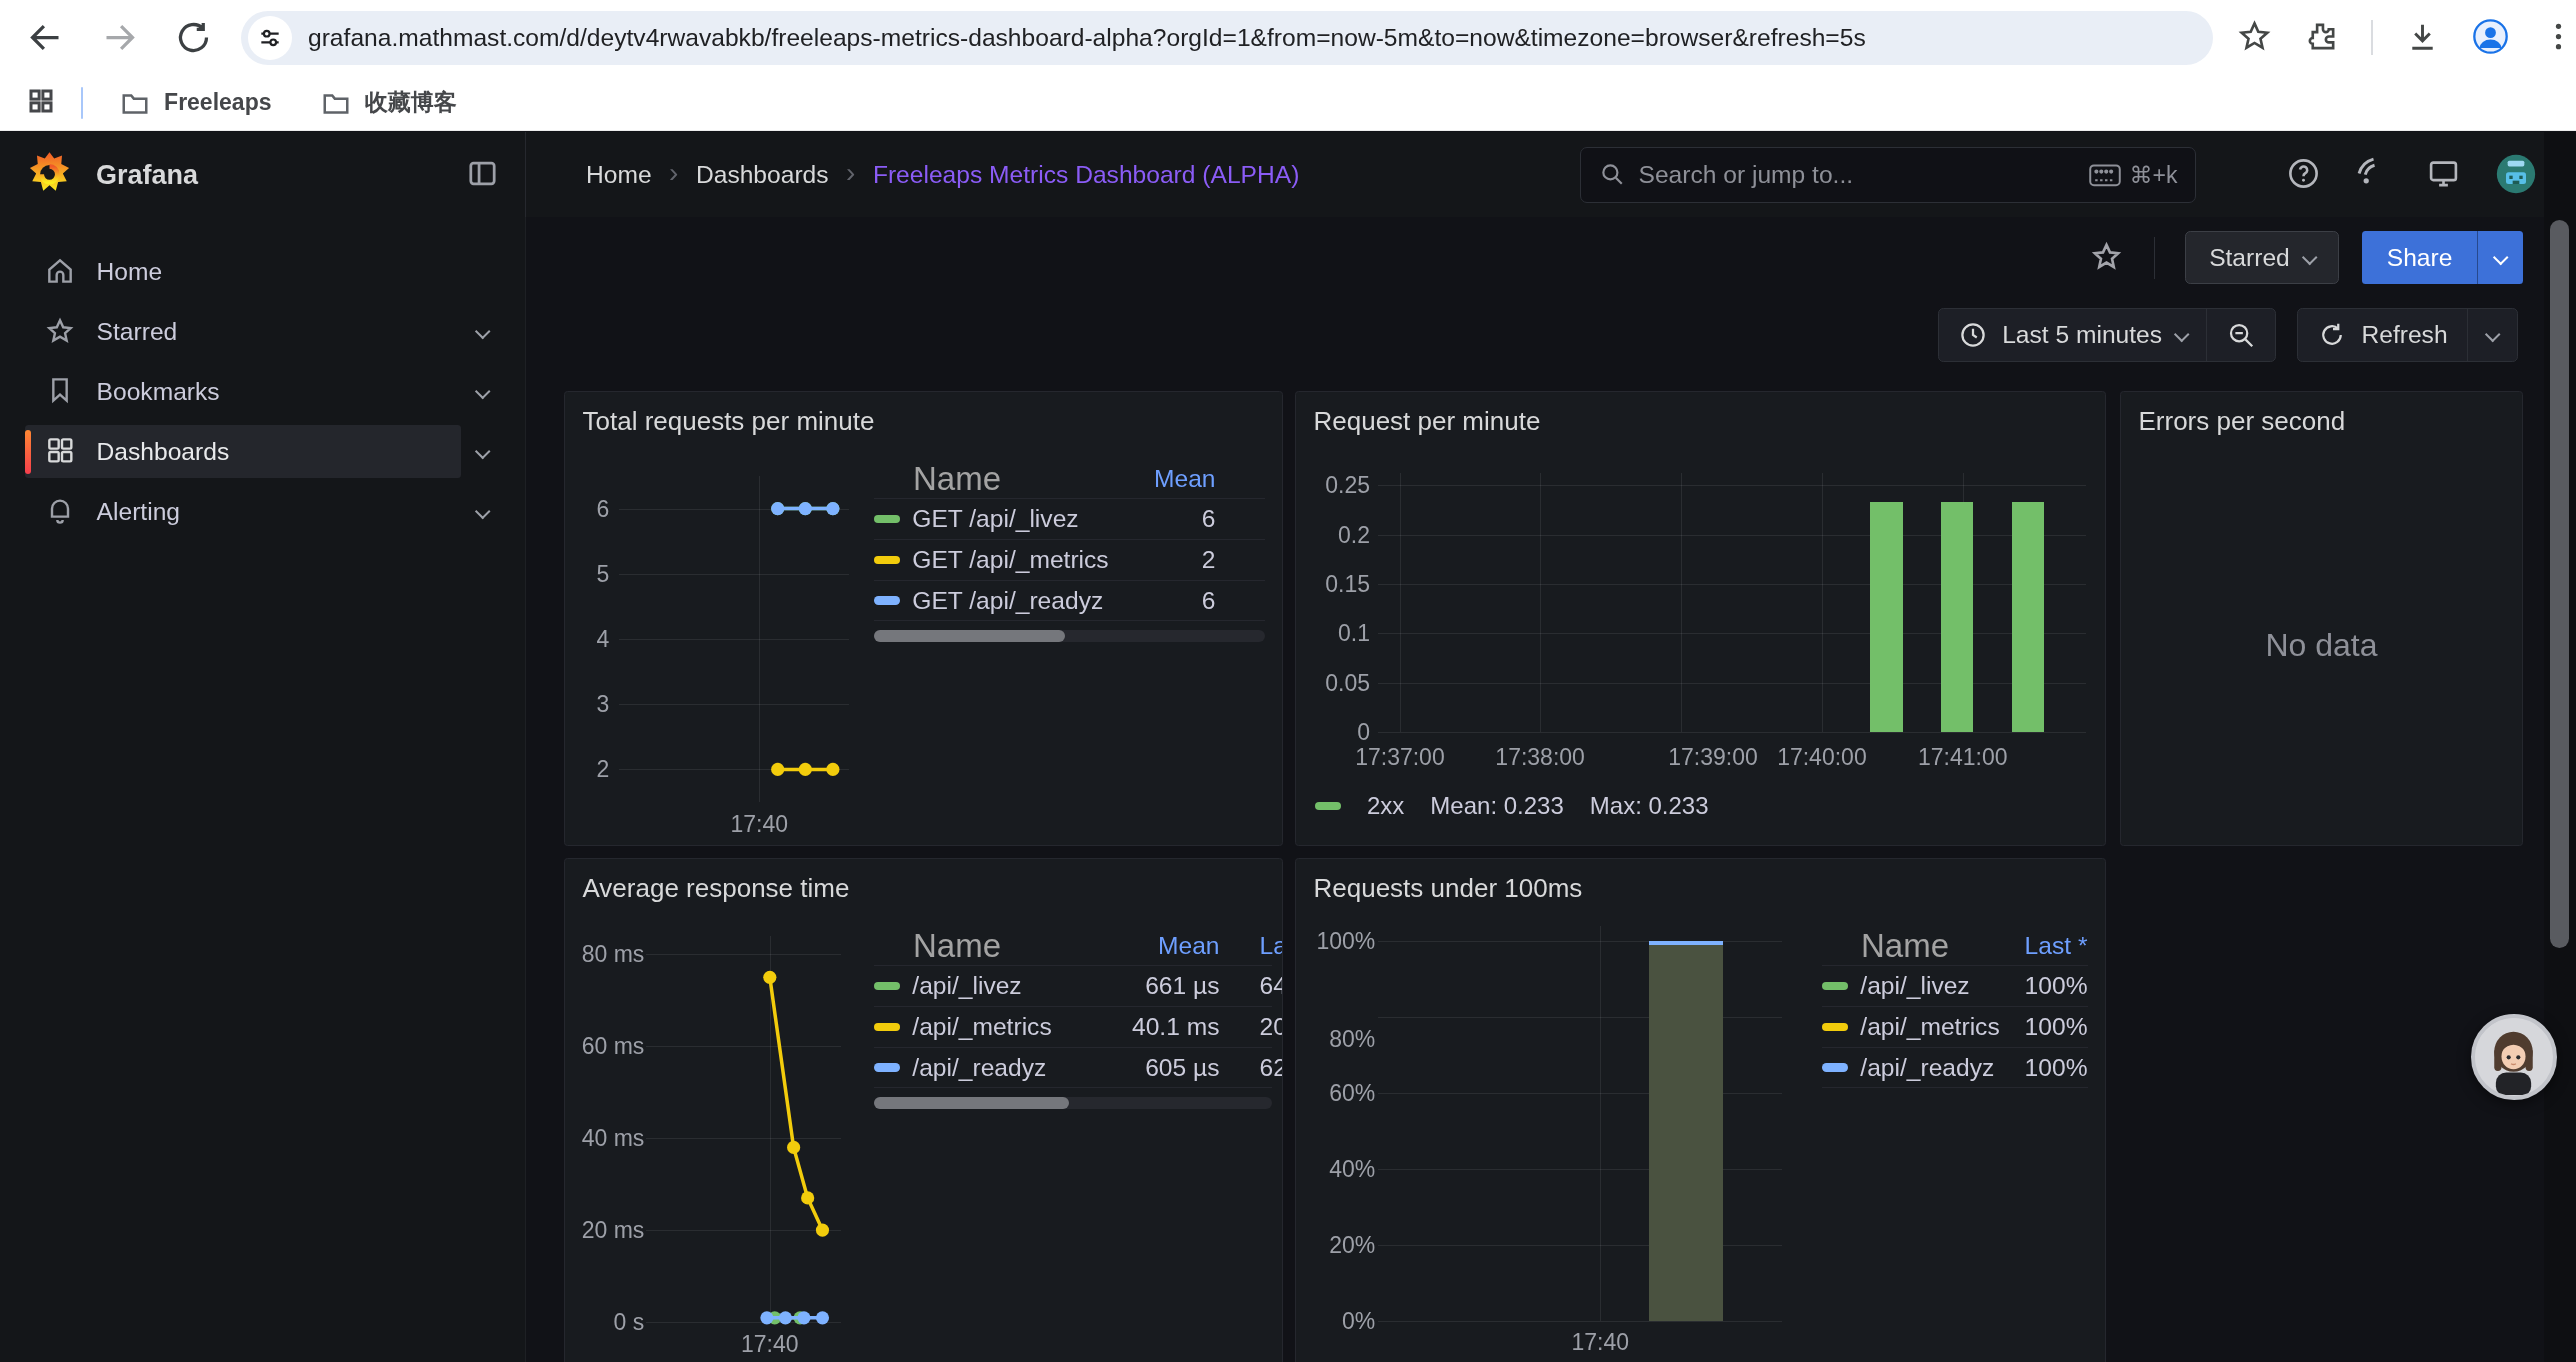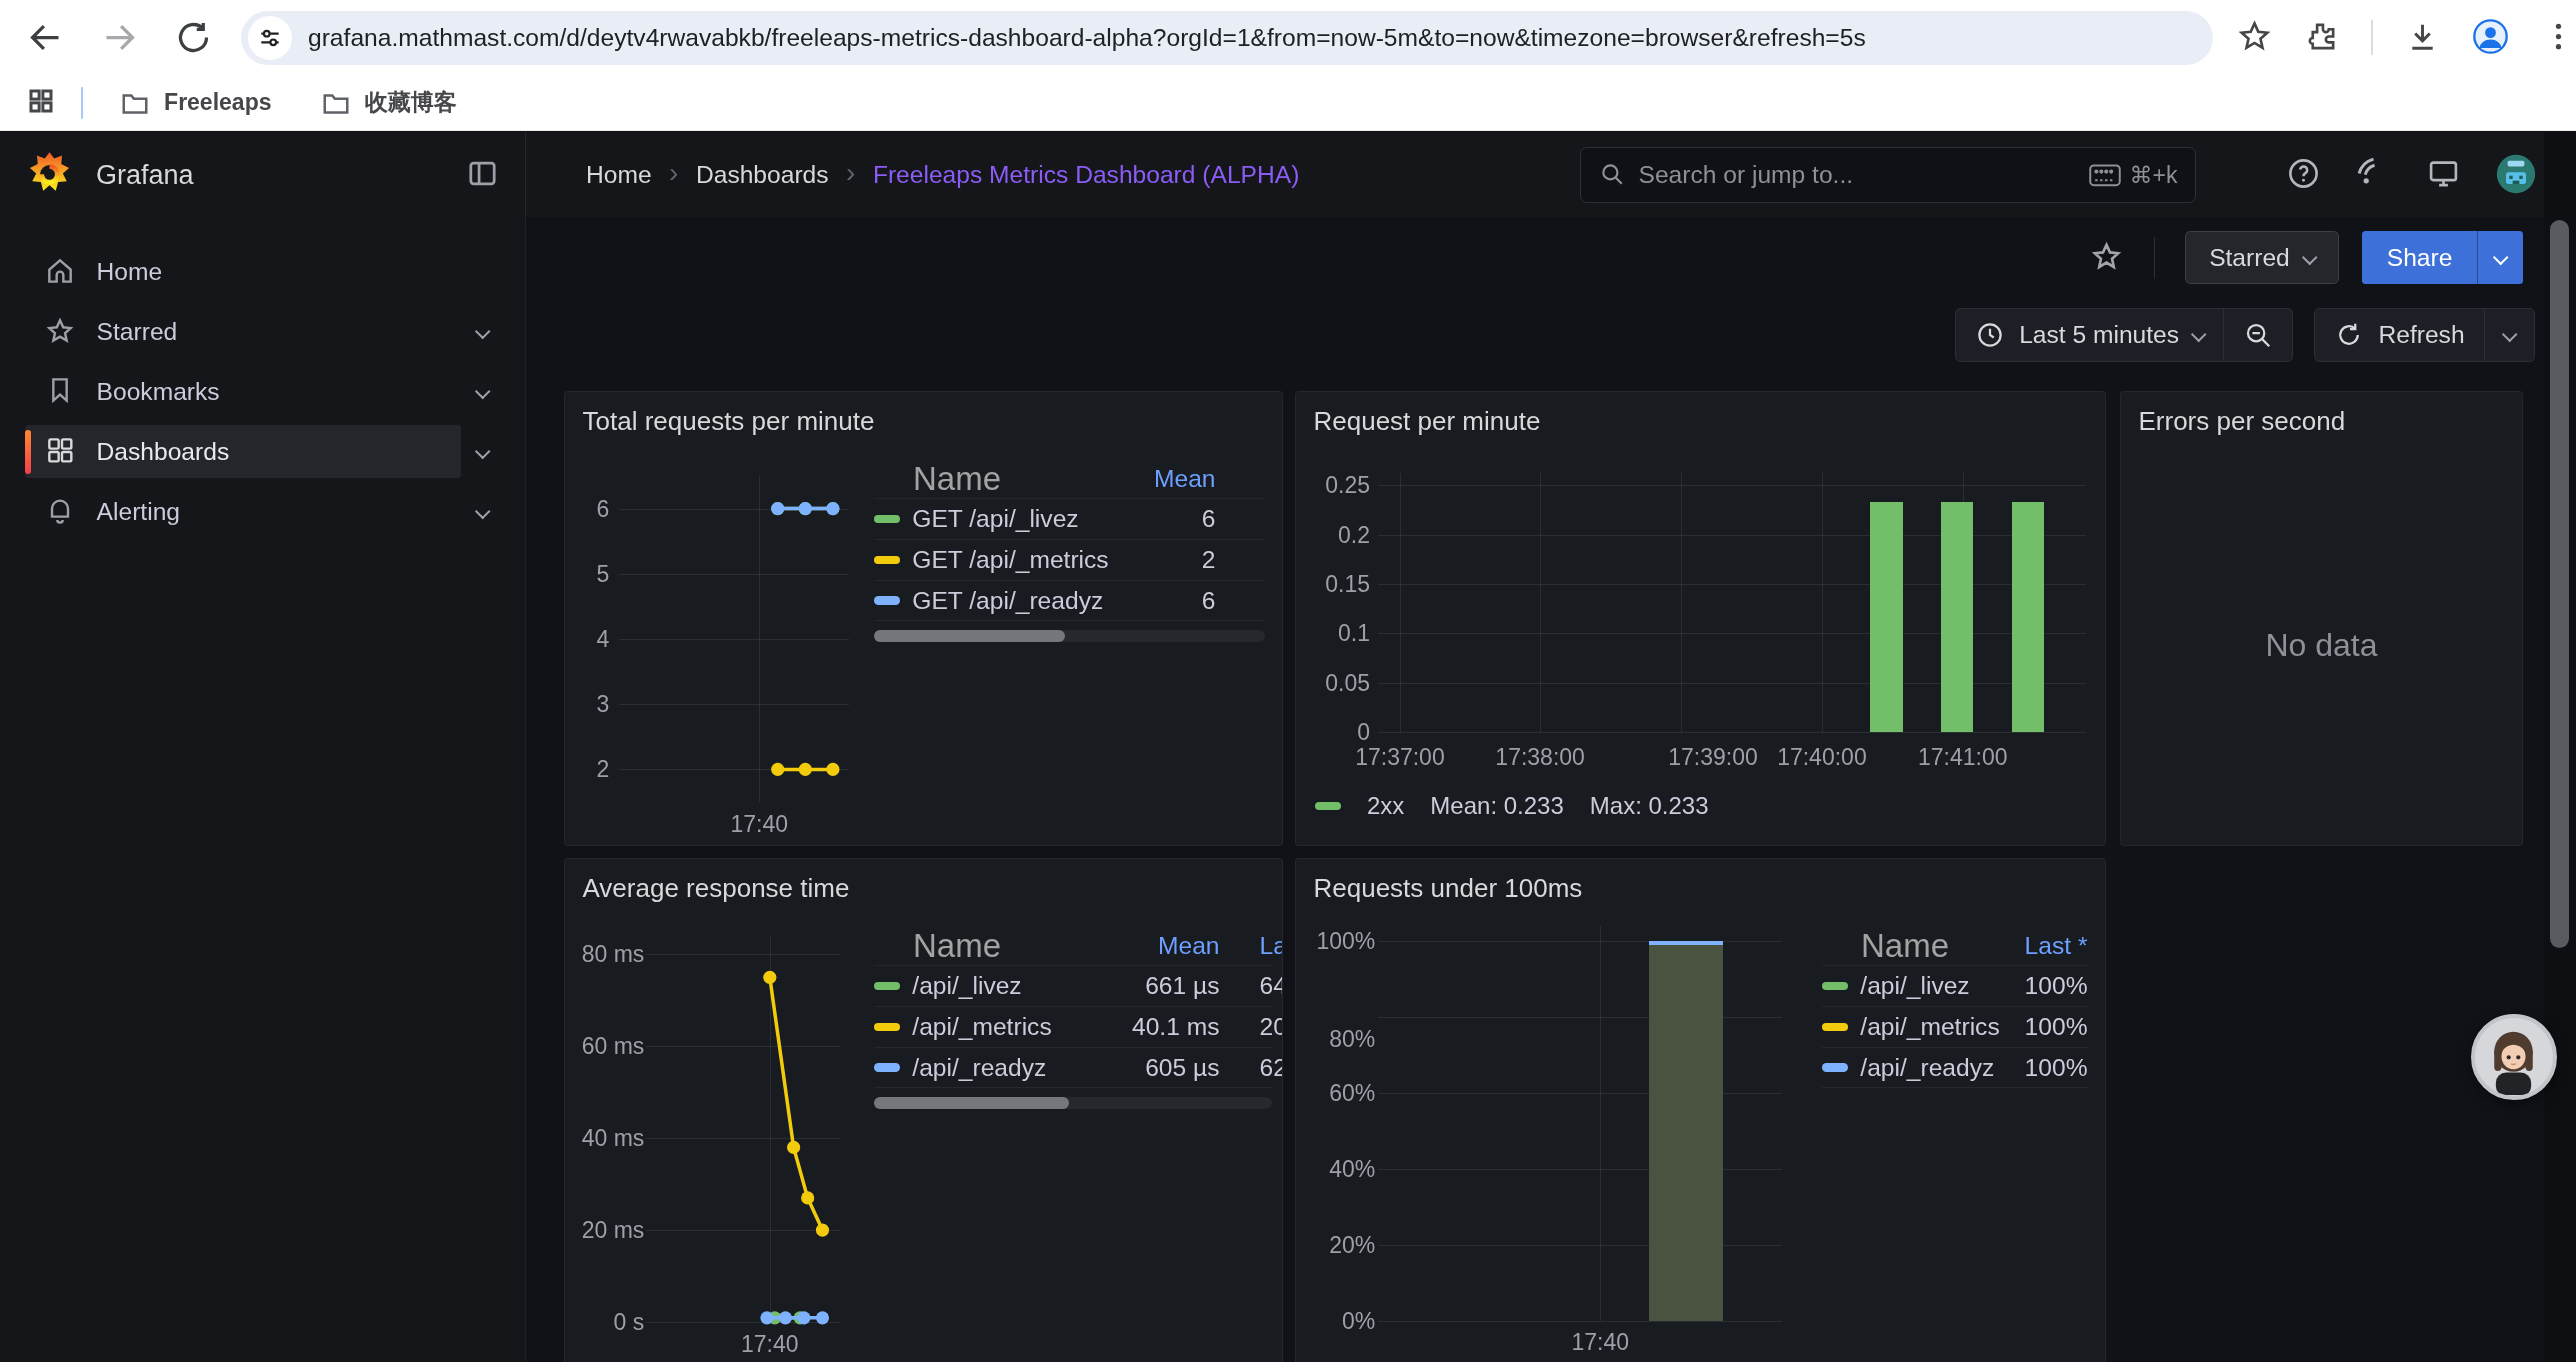--- a/index.html
+++ b/index.html
@@ -25,21 +25,21 @@
     border-bottom:0.9px solid #ececec; display:flex; align-items:center; padding-left:26px; gap:24.6px; }
   .bm-divider { width:2.6px; height:32px; background:#A8C7FA; border-radius:1.8px; }
   .bm-chip { display:flex; align-items:center; gap:14px; padding:7px 12.3px; border-radius:7px; }
   .bm-chip span { font-size:23px; color:#45474A;font-weight:bold; }
 
   
   .gf-header { position:absolute; left:0; top:132px; width:2576px; height:86px; background:#141619;
     border-bottom:0.9px solid #202226; }
   .gf-brand { position:absolute; left:0; top:0; width:526px; height:86px; border-right:0.9px solid #26282E;
     display:flex; align-items:center; padding:0 26px; }
-  .gf-brand-name { font-size:27px; color:#D8D9DA; font-weight:400; margin-left:23px; }
+  .gf-brand-name { font-size:27px; color:#D8D9DA; font-weight:700; margin-left:23px; }
   .gf-toggle { margin-left:auto; }
   .gf-crumbs { position:absolute; left:586px; top:0; height:86px; display:flex; align-items:center; gap:17.5px; }
   .crumb { font-size:24.6px; color:#D8D9DA; }
   .crumb.last { color:#8b5cf6; }
   .crumb-sep { font-size:28px; color:#62646C; transform:translateY(-1.8px); }
   .gf-search { position:absolute; left:1580px; top:15px; width:616px; height:56px; background:#101116;
     border:0.9px solid #2C2F36; border-radius:7px; display:flex; align-items:center; padding:0 17.5px; }
   .gf-search .ph { font-size:24.6px; color:#8E9098; margin-left:14px; flex:1; }
   .gf-kbd { display:flex; align-items:center; gap:8.8px; color:#8E9098; font-size:23px; }
   .gf-hicons { position:absolute; right:40px; top:0; height:86px; display:flex; align-items:center; gap:35px; }
@@ -65,21 +65,21 @@
   .dash-toolbar { position:absolute; top:0; right:53px; height:81px; display:flex; align-items:center; gap:23px; }
   .dt-divider { width:0.9px; height:42px; background:#2C2F36; margin:0 7px; }
   .btn-secondary { height:53px; display:flex; align-items:center; gap:14px; padding:0 23px;
     background:#24262C; border:0.9px solid #3C3F46; border-radius:5.3px; font-size:24.6px; color:#D8D9DA; }
   .btn-share { height:53px; display:flex; align-items:center; border-radius:3.5px; overflow:hidden; }
   .btn-share .main { height:100%; display:flex; align-items:center; padding:0 24.6px; background:#3D71D9;
     color:#fff; font-size:24.6px; font-weight:500; }
   .btn-share .dd { height:100%; width:46px; display:flex; align-items:center; justify-content:center;
     background:#3D71D9; border-left:1.8px solid rgba(0,0,0,.35); }
 
-  .time-row { position:absolute; top:82px; right:41px; height:72px; display:flex; align-items:center; gap:21px;padding-left:28px; }
+  .time-row { position:absolute; top:82px; right:58px; height:72px; display:flex; align-items:center; gap:21px;padding-left:28px; }
   .tw { height:54px; display:flex; align-items:center; background:#1D1F26; border:0.9px solid #2C2F36;
     border-radius:5.3px; overflow:hidden; }
   .tw .seg { height:100%; display:flex; align-items:center; gap:14px; padding:0 19px; }
   .tw .seg + .seg { border-left:0.9px solid #2C2F36; }
   .tw .txt { font-size:24.6px; color:#D8D9DA; }
 
   .panel { position:absolute; background:#181B1F; border:0.9px solid #25272E; border-radius:3.5px; overflow:hidden; }
   .ptitle { position:absolute; top:14px; left:17.5px; font-size:26px; font-weight:500; color:#D8D9DA; }
   #p1 { left:38px;  top:174px; width:719px; height:455px; }
   #p2 { left:769px; top:174px; width:811px; height:455px; }

